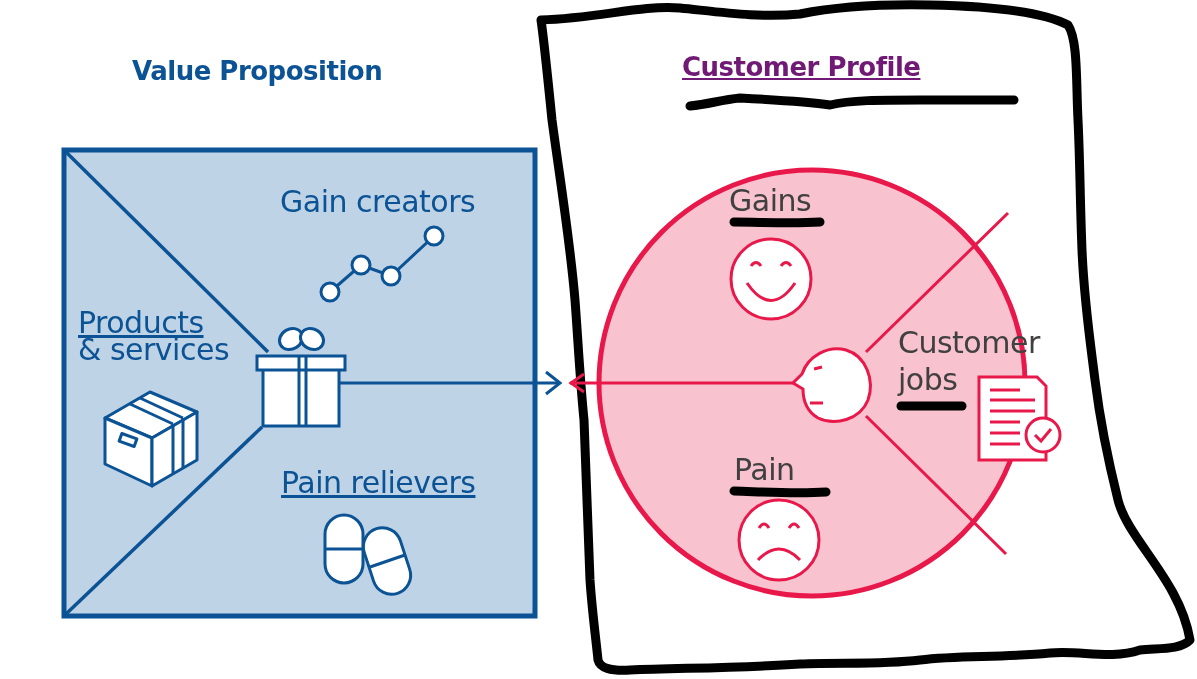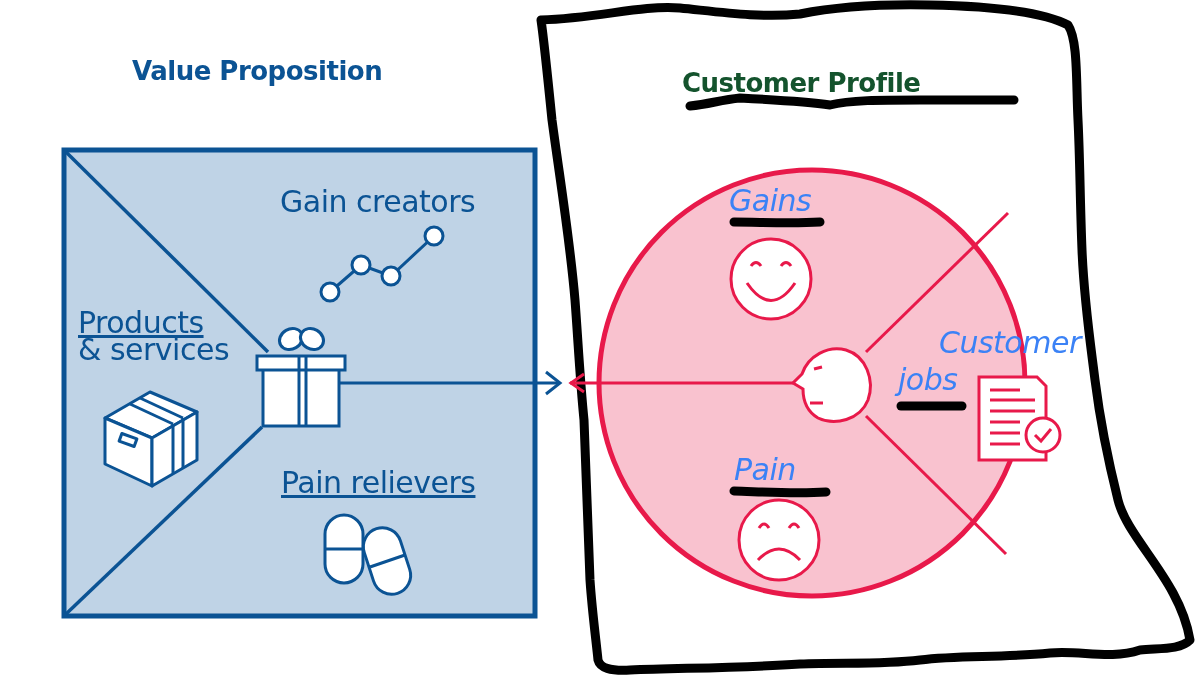--- a/index.html
+++ b/index.html
@@ -2,25 +2,25 @@
 <html><head>
 <meta charset="utf-8">
 <style>
   html, body { margin: 0; padding: 0; background: #ffffff; }
   body { width: 1197px; height: 679px; position: relative; overflow: hidden;
          font-family: "DejaVu Sans", sans-serif; }
   #stage { position: absolute; left: 0; top: 0; width: 1197px; height: 679px; }
   .title { position: absolute; font-weight: bold; font-size: 26px; letter-spacing: -0.5px;
            font-family: "DejaVu Sans", sans-serif; white-space: nowrap; }
   #vp-title { left: 132px; top: 56px; color: #0b5394; }
-  #cp-title { left: 682px; top: 68px; color: #14532d; }
+  #cp-title { left: 682px; top: 52px; color: #701a75; text-decoration: underline; }
   .lbl { position: absolute; font-size: 30px; white-space: nowrap;
          font-family: "DejaVu Sans", sans-serif; letter-spacing: -0.5px; line-height: 36px; }
   .blue { color: #0b5394; }
-  .red { color: #3b82f6; font-style: italic; }
+  .red { color: #404040; }
 </style>
 </head>
 <body>
 
 <svg id="stage" width="1197" height="679" viewBox="0 0 1197 679" xmlns="http://www.w3.org/2000/svg">
 
   <path d="M541,20 C600,18 640,5 680,8 C720,12 760,18 800,14 C840,6 880,4 930,5 C980,6 1040,10 1068,25 C1078,40 1076,80 1078,120 C1080,160 1080,200 1082,250 C1084,300 1090,340 1095,380 C1100,420 1108,460 1118,500 C1128,540 1180,580 1190,640 C1180,650 1160,648 1140,650 C1110,660 1080,650 1050,653 C1000,658 960,655 920,660 C880,665 840,662 800,664 C740,668 680,668 630,670 C610,671 600,668 598,660 C596,640 592,610 590,580 C588,540 586,480 584,420 C580,380 578,340 575,300 C570,240 560,180 552,120 C548,80 544,40 541,20 Z" fill="none" stroke="#000" stroke-width="9" stroke-linejoin="round" stroke-linecap="round"></path>
 
   <rect x="64" y="150" width="471" height="466" fill="#bfd3e6" stroke="#0b5394" stroke-width="5"></rect>
   <line x1="66" y1="152" x2="268" y2="352" stroke="#0b5394" stroke-width="3.5"></line>
@@ -112,14 +112,14 @@
 <div id="vp-title" class="title">Value Proposition</div>
 <div id="cp-title" class="title">Customer Profile</div>
 
 <div class="lbl blue" style="left:280px; top:184px;">Gain creators</div>
 <div class="lbl blue" style="left:78px; top:305px;text-decoration:underline;">Products</div>
 <div class="lbl blue" style="left:78px; top:332px;">&amp; services</div>
 <div class="lbl blue" style="left:281px; top:465px;text-decoration:underline;">Pain relievers</div>
 
 <div class="lbl red" style="left:729px; top:183px;">Gains</div>
 <div class="lbl red" style="left:734px; top:452px;">Pain</div>
-<div class="lbl red" style="left:939px; top:325px;">Customer</div>
+<div class="lbl red" style="left:898px; top:325px;">Customer</div>
 <div class="lbl red" style="left:898px; top:362px;text-align:center;">jobs</div>
 
 </body></html>

